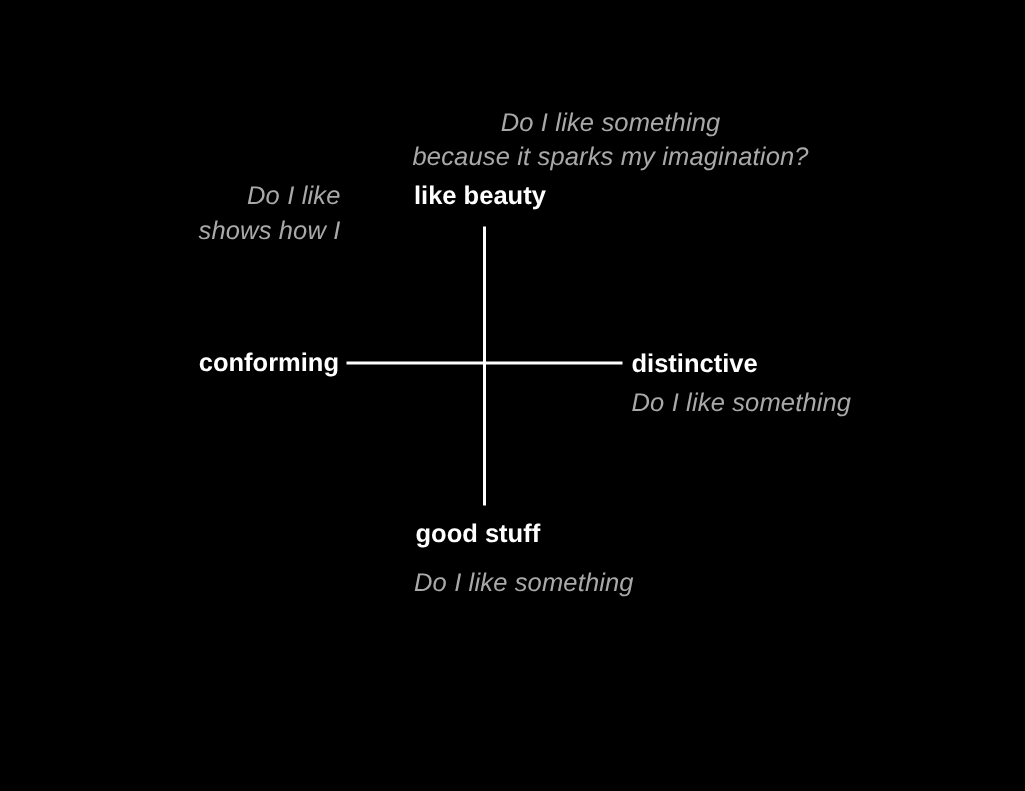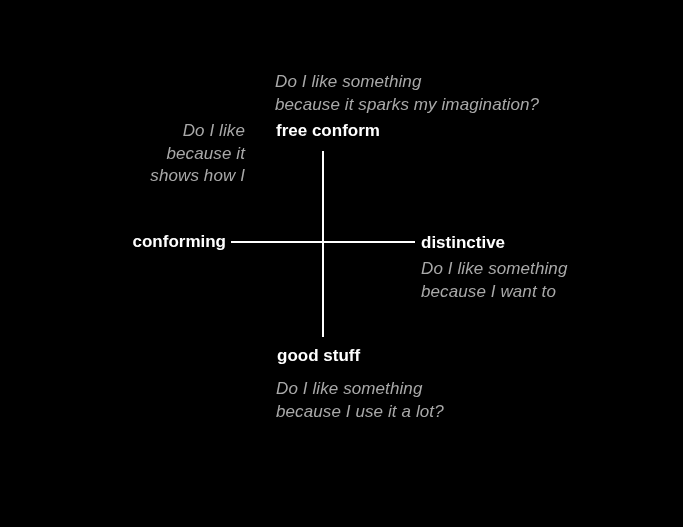--- a/index.html
+++ b/index.html
@@ -2,56 +2,53 @@
 <html><head>
 <meta charset="utf-8">
 <style>
   html, body { margin: 0; padding: 0; }
   body {
     width: 683px; height: 527px; background: #000; position: relative; overflow: hidden;
     font-family: "Liberation Sans", "DejaVu Sans", sans-serif;
   }
   .q {
     position: absolute; color: #a9a9a9; font-style: italic; font-size: 17px;
-    line-height: 22.5px; white-space: nowrap; letter-spacing: 0.1px;
+    line-height: 22.5px; white-space: nowrap; letter-spacing: 0.1px; text-align: center;
   }
   .lbl {
     position: absolute; color: #ffffff; font-weight: bold; font-size: 17px;
     line-height: 20px; white-space: nowrap;
   }
   .right { text-align: right; }
   .vline { position: absolute; left: 322px; top: 151px; width: 2px; height: 186px; background: #fff; }
   .hline { position: absolute; left: 231px; top: 241px; width: 184px; height: 2px; background: #fff; }
 </style>
 </head>
 <body>
 
 <div>
 
   <div class="q" style="left:275px; top:71px;">
     <div>Do I like something</div>
     <div>because it sparks my imagination?</div>
   </div>
-  <div class="lbl" style="left:276px; top:121px;">free conform</div>
+  <div class="lbl" style="left:276px; top:121px;">like beauty</div>
 
-  <div class="q right" style="left:128px; width:117px; top:120px;">
+  <div class="q right" style="left:110px; width:117px; top:120px;">
     <div>Do I like</div>
-    <div>because it</div>
     <div>shows how I</div>
   </div>
   <div class="lbl right" style="left:100px; width:126px; top:232px;">conforming</div>
 
   <div class="vline"></div>
   <div class="hline"></div>
 
   <div class="lbl" style="left:421px; top:233px;">distinctive</div>
   <div class="q" style="left:421px; top:258px;">
     <div>Do I like something</div>
-    <div>because I want to</div>
   </div>
 
   <div class="lbl" style="left:277px; top:346px;">good stuff</div>
   <div class="q" style="left:276px; top:378px;">
     <div>Do I like something</div>
-    <div>because I use it a lot?</div>
   </div>
 
 </div>
 
 </body></html>

